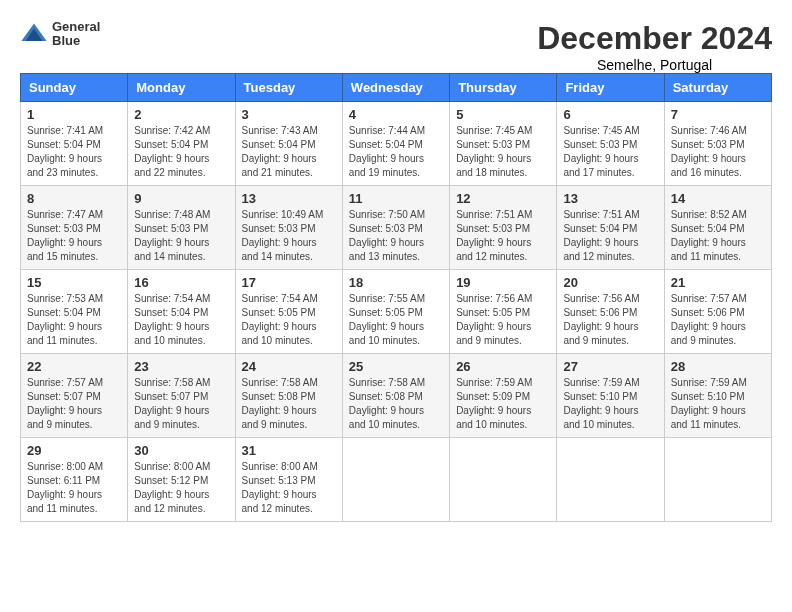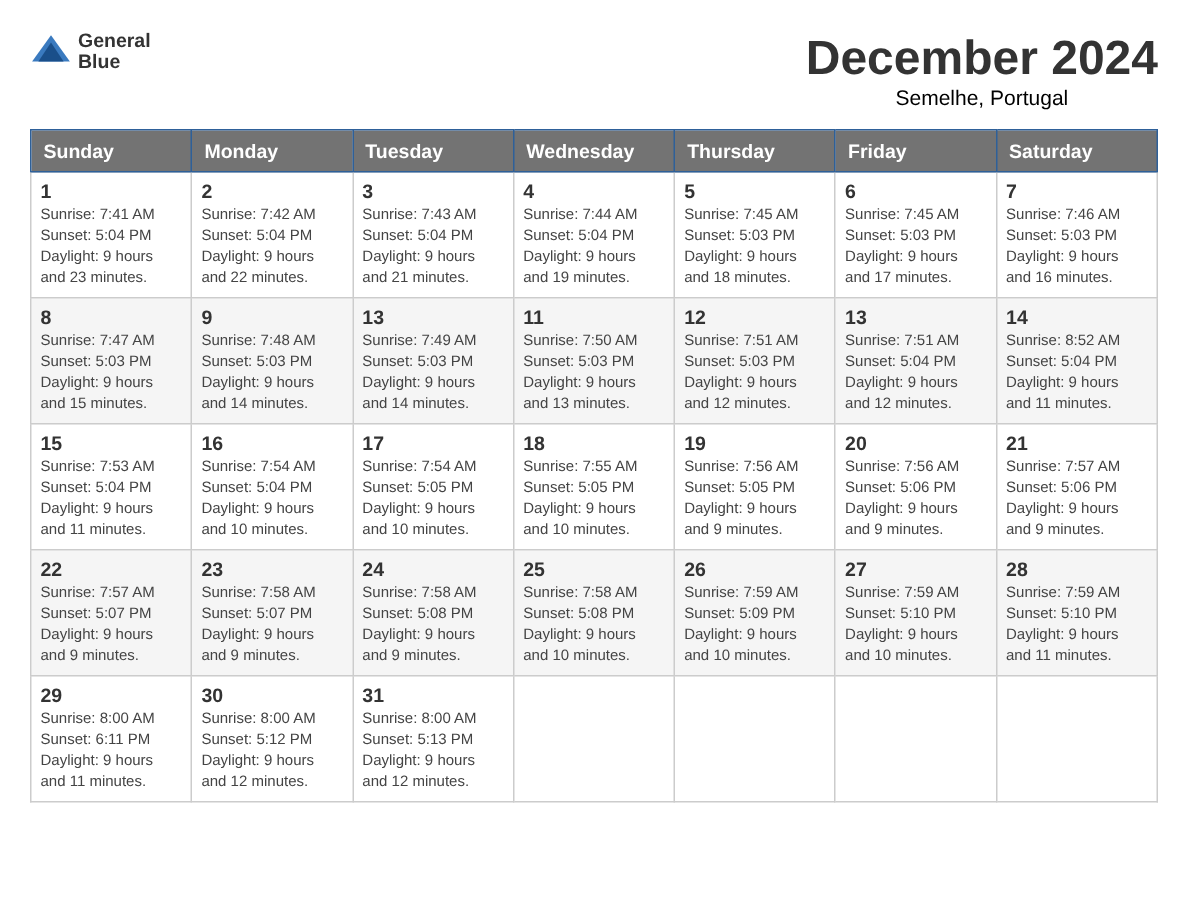--- a/index.html
+++ b/index.html
@@ -7,21 +7,21 @@
       font-family: Arial, sans-serif;
       background: #fff;
       width: 792px;
       min-height: 612px;
       padding: 20px;
     }
     .header-area {
       display: flex;
       justify-content: space-between;
       align-items: flex-start;
-      margin-bottom: 13px;
+      margin-bottom: 0;
     }
     .logo {
       display: flex;
       align-items: center;
       gap: 4px;
     }
     .logo-text {
       display: flex;
       flex-direction: column;
       font-size: 13px;
@@ -43,21 +43,21 @@
     }
     .location {
       font-size: 14px;
       color: #000000;
     }
     .calendar {
       width: 100%;
       border-collapse: collapse;
     }
     .calendar th {
-      background-color: #737373;
+      background-color: #3b82f6;
       color: #fff;
       font-size: 13px;
       font-weight: bold;
       padding: 6px 8px;
       text-align: left;
       border: 1px solid #2e6099;
     }
     .calendar td {
       vertical-align: top;
       border: 1px solid #ccc;
@@ -190,21 +190,21 @@
           <span class="day-number">9</span>
         <div class="day-info">
           <div>Sunrise: 7:48 AM</div>
           <div>Sunset: 5:03 PM</div>
           <div>Daylight: 9 hours and 14 minutes.</div>
         </div>
         </td>
         <td>
           <span class="day-number">13</span>
         <div class="day-info">
-          <div>Sunrise: 7:49 AM</div>
+          <div>Sunrise: 10:49 AM</div>
           <div>Sunset: 5:03 PM</div>
           <div>Daylight: 9 hours and 14 minutes.</div>
         </div>
         </td>
         <td>
           <span class="day-number">11</span>
         <div class="day-info">
           <div>Sunrise: 7:50 AM</div>
           <div>Sunset: 5:03 PM</div>
           <div>Daylight: 9 hours and 13 minutes.</div>

